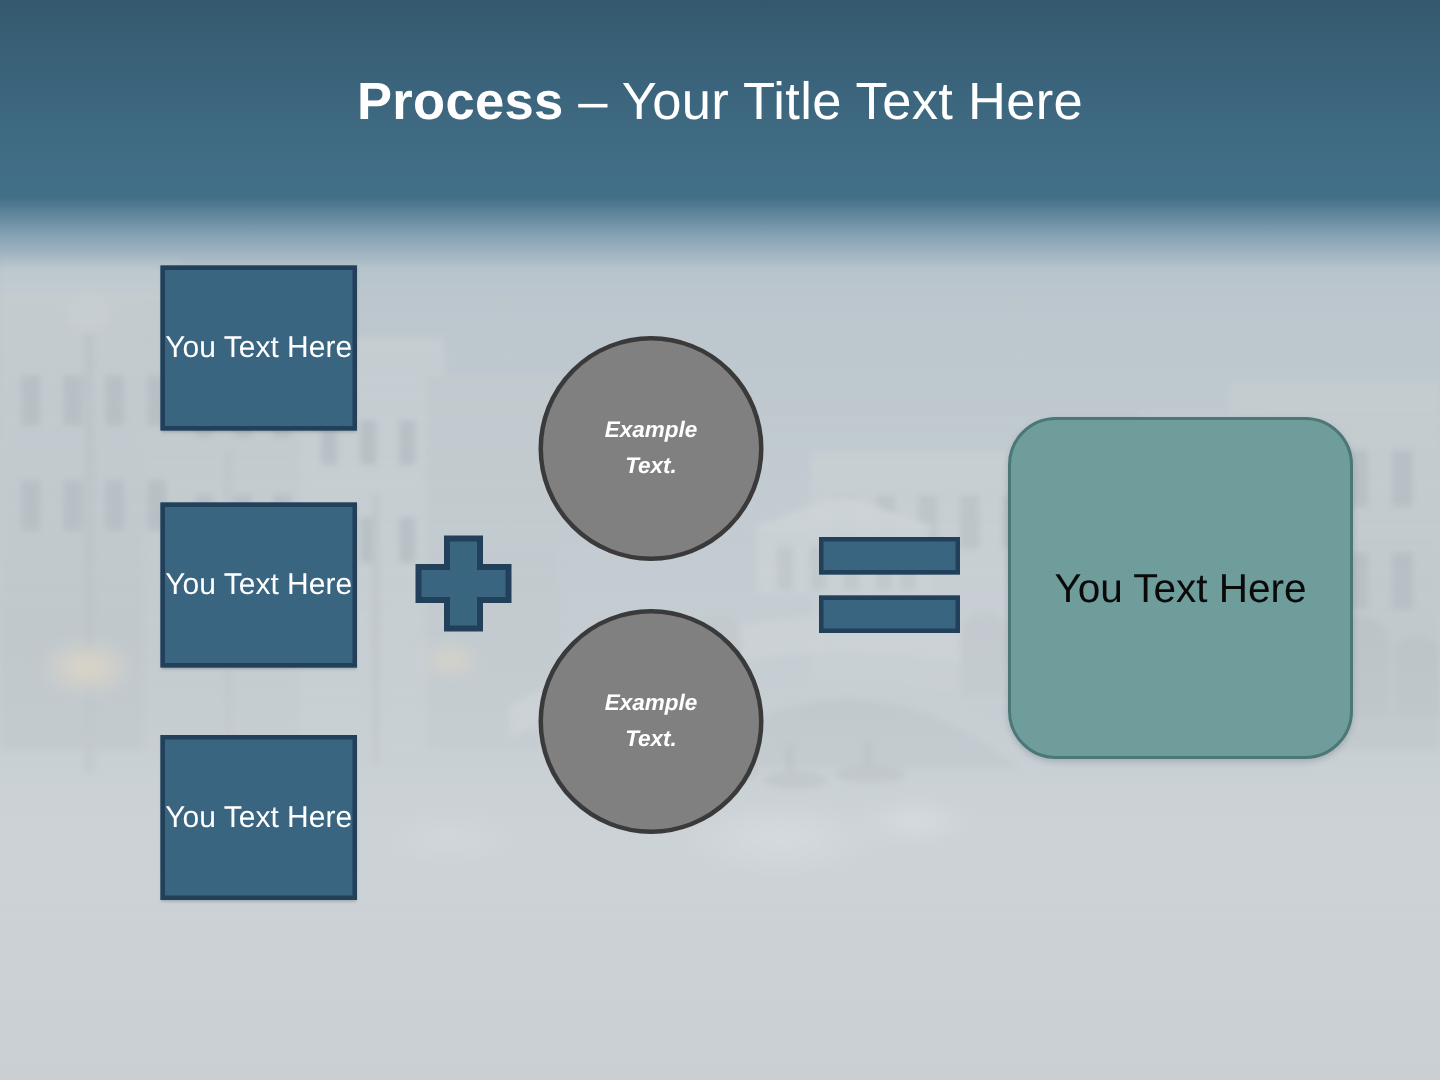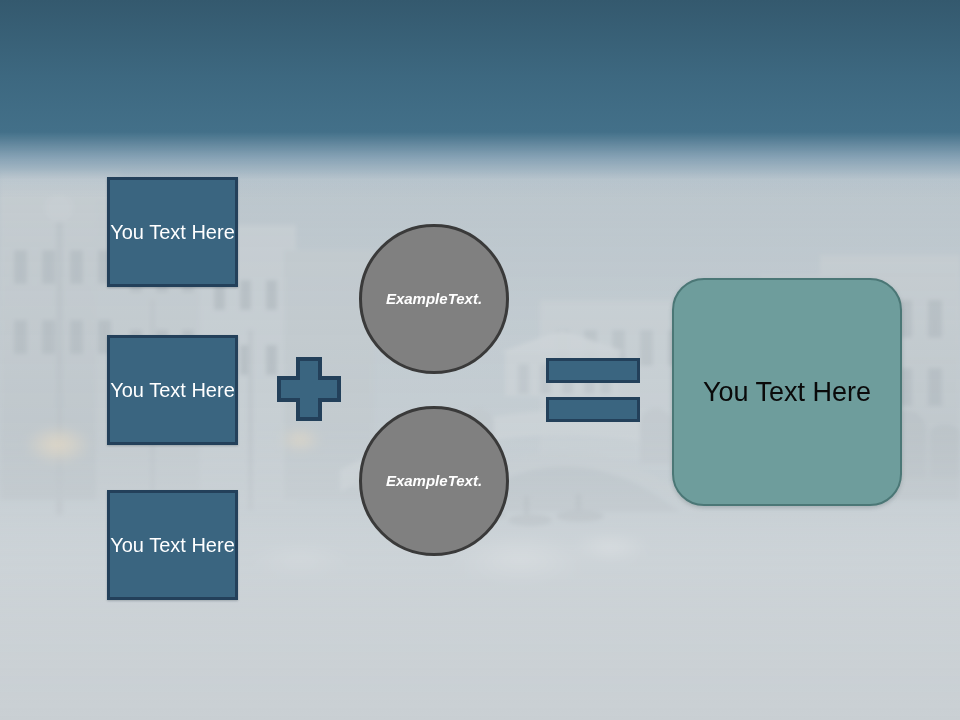--- a/index.html
+++ b/index.html
@@ -103,21 +103,21 @@
   
   .example-circle {
     position: absolute;
     width: 150px;
     height: 150px;
     border-radius: 50%;
     background: #808080;
     border: 3px solid #3a3a3a;
     box-sizing: border-box;
     display: flex;
-    flex-direction: row;
+    flex-direction: column;
     align-items: center;
     justify-content: center;
     text-align: center;
     color: #ffffff;
     font-size: 15px;
     line-height: 24px;
     font-weight: bold;
     font-style: italic;
   }
   #example-circle-0 { left: 359px; top: 224px; }
@@ -326,20 +326,23 @@
       <ellipse cx="880" cy="470" rx="26" ry="16" fill="url(#warmGlow)" opacity="0.7"></ellipse>
       <ellipse cx="830" cy="478" rx="18" ry="12" fill="url(#warmGlow)" opacity="0.6"></ellipse>
     </g>
   </svg>
 
   <div id="bg-wash"></div>
 
   <div id="header-band"></div>
   <div id="header-fade"></div>
 
+  <div id="slide-title">
+    <span class="t-bold">Process</span><span class="t-rest"> – Your Title Text Here</span>
+  </div>
 
   <div class="step-box" id="step-box-0">
     <span>You Text Here</span>
   </div>
   <div class="step-box" id="step-box-1">
     <span>You Text Here</span>
   </div>
   <div class="step-box" id="step-box-2">
     <span>You Text Here</span>
   </div>

